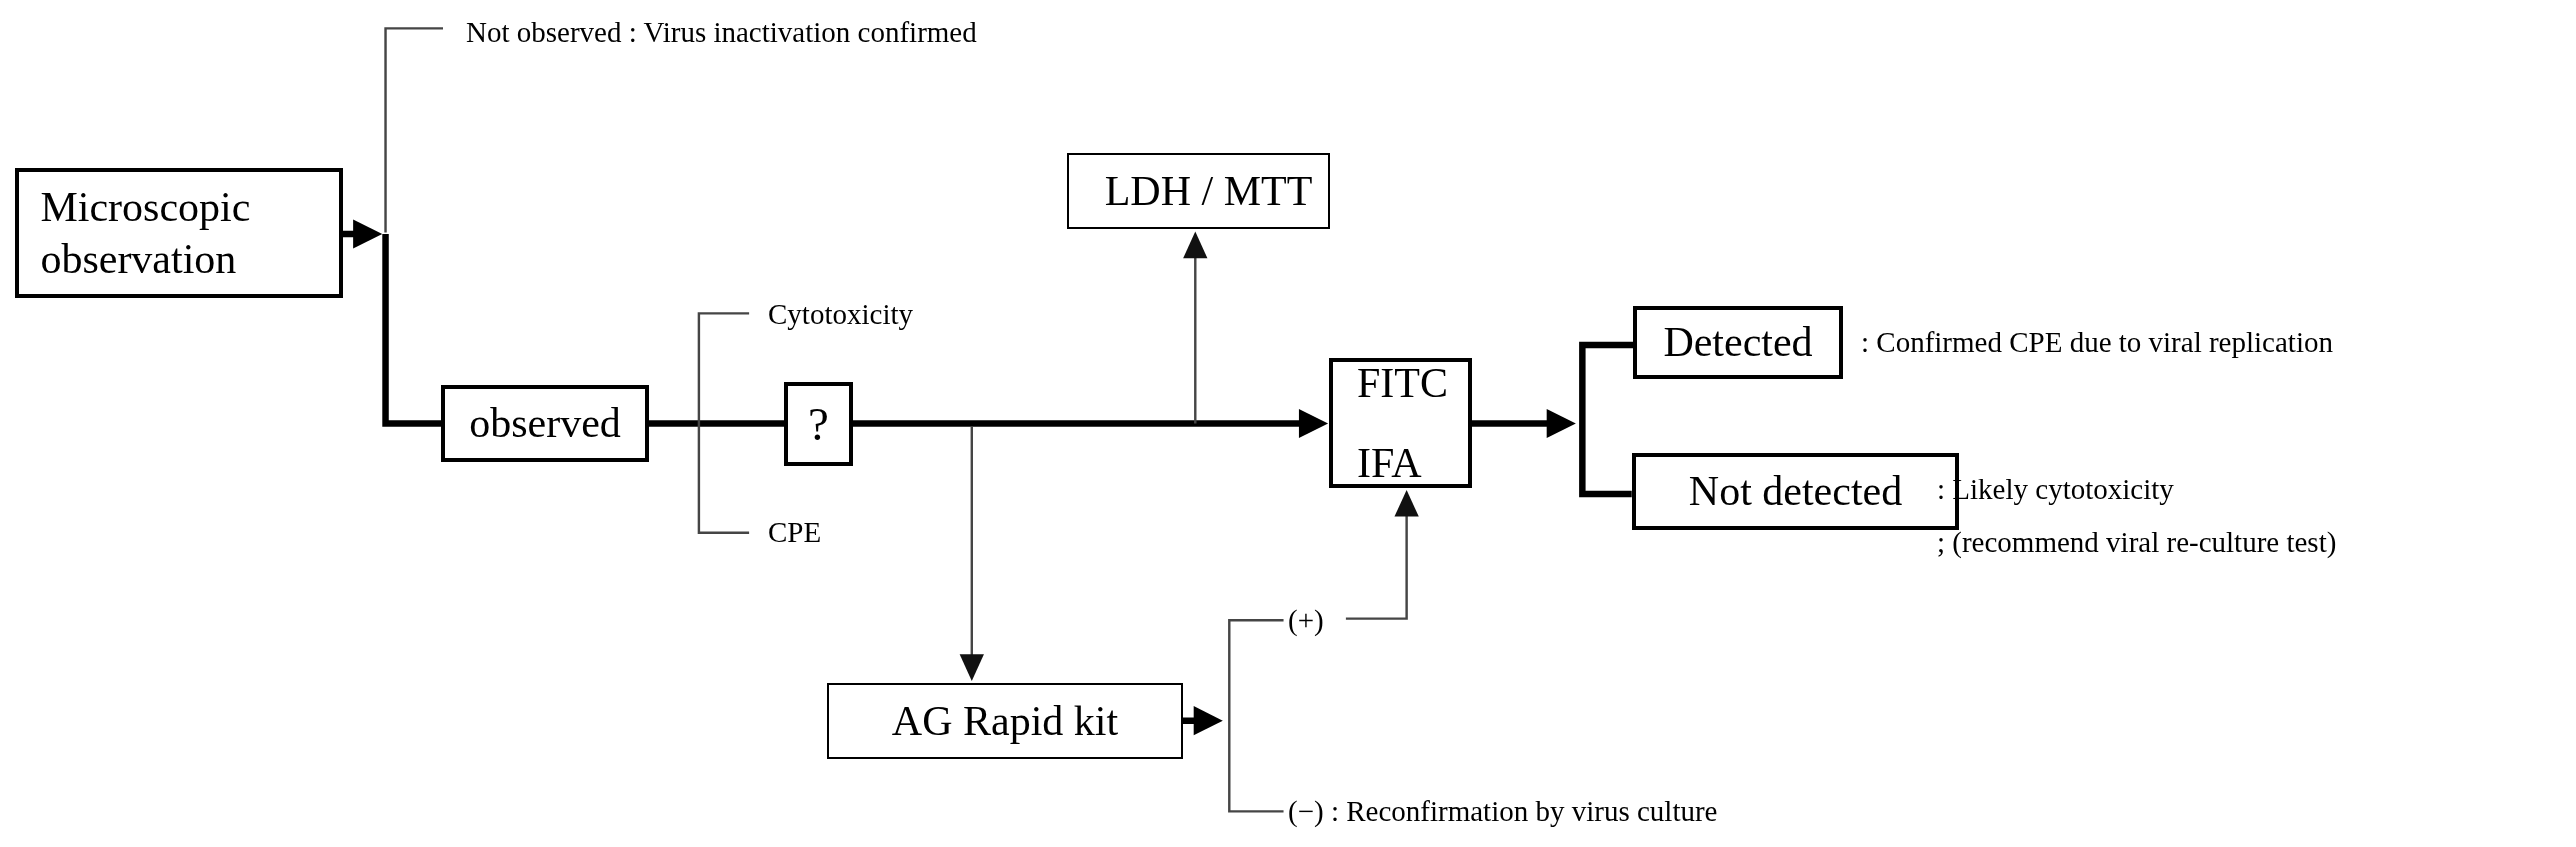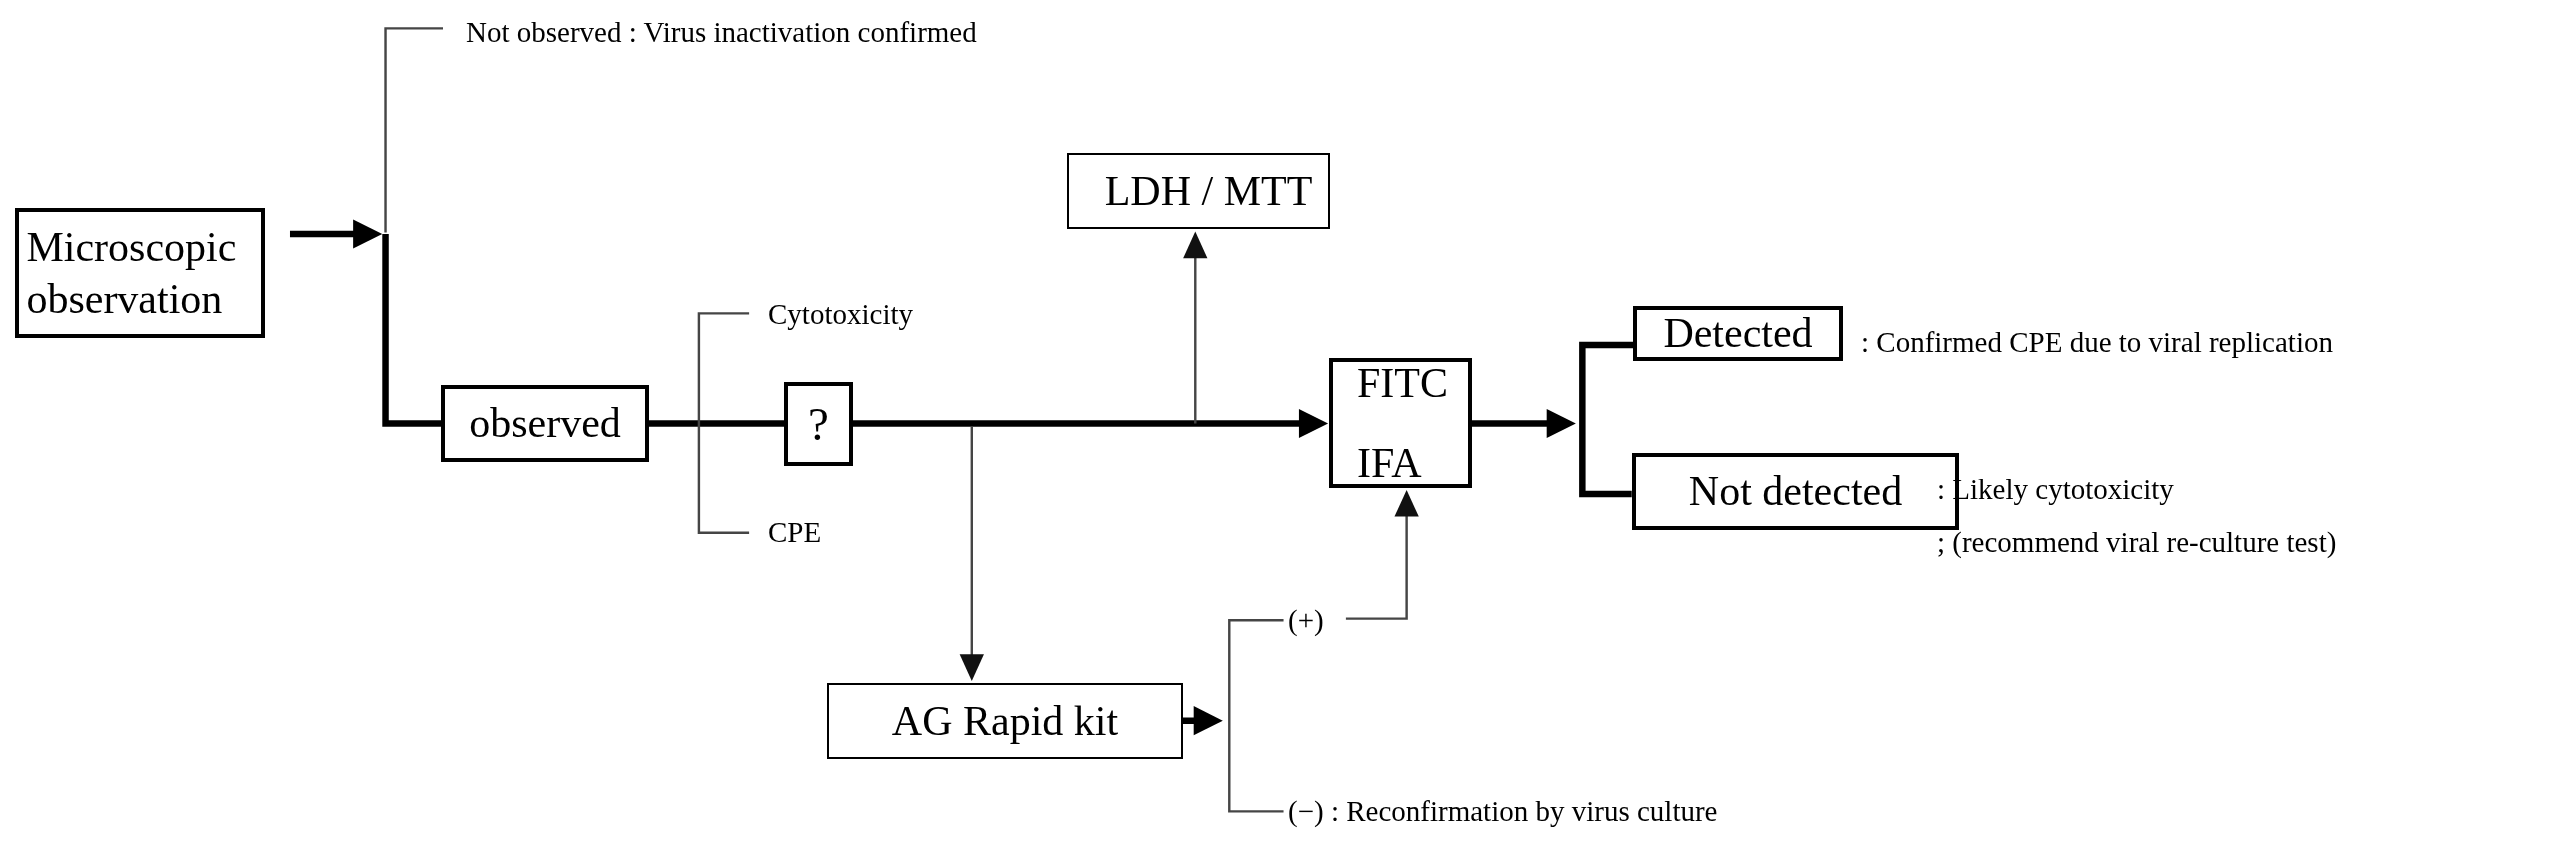--- a/index.html
+++ b/index.html
@@ -90,21 +90,21 @@
       <line x1="1200" y1="527" x2="1200" y2="810" stroke="#454545" stroke-width="3"></line>
       <polygon points="1200,841 1185,808 1215,808" fill="#111111"></polygon>
     </g>
     <path d="M 1585 766 L 1518 766 L 1518 1002 L 1585 1002" fill="none" stroke="#454545" stroke-width="3"></path>
     <g>
       <path d="M 1662 764 L 1737 764 L 1737 634" fill="none" stroke="#454545" stroke-width="3"></path>
       <polygon points="1737,605 1722,638 1752,638" fill="#111111"></polygon>
     </g>
   </svg>
 
-  <div class="box multiline" style="left:15.4px; top:168px; width:250px; height:130px; padding-left:7px;margin-top:40px;">
+  <div class="box multiline" style="left:15.4px; top:168px; width:328px; height:130px; padding-left:21px;">
     <span>Microscopic</span>
     <span>observation</span>
   </div>
 
   <div class="box" style="left:441px; top:385px; width:208px; height:77px;">
     <span>observed</span>
   </div>
 
   <div class="box" style="left:784px; top:382px; width:69px; height:84px;">
     <span class="qmark">?</span>
@@ -112,21 +112,21 @@
 
   <div class="box thin-border" style="left:1067px; top:153px; width:263px; height:76px;padding-left:20px;">
     <span>LDH / MTT</span>
   </div>
 
   <div class="box multiline" style="left:1329px; top:358px; width:143px; height:130px; padding-left:24px;gap:28px;">
     <span>FITC</span>
     <span>IFA</span>
   </div>
 
-  <div class="box" style="left:1633px; top:306px; width:210px; height:55px;justify-content:center;">
+  <div class="box" style="left:1633px; top:306px; width:210px; height:73px;justify-content:center;">
     <span>Detected</span>
   </div>
 
   <div class="box" style="left:1632px; top:453px; width:327px; height:77px;">
     <span>Not detected</span>
   </div>
 
   <div class="box thin-border" style="left:827px; top:683px; width:356px; height:76px;">
     <span>AG Rapid kit</span>
   </div>

